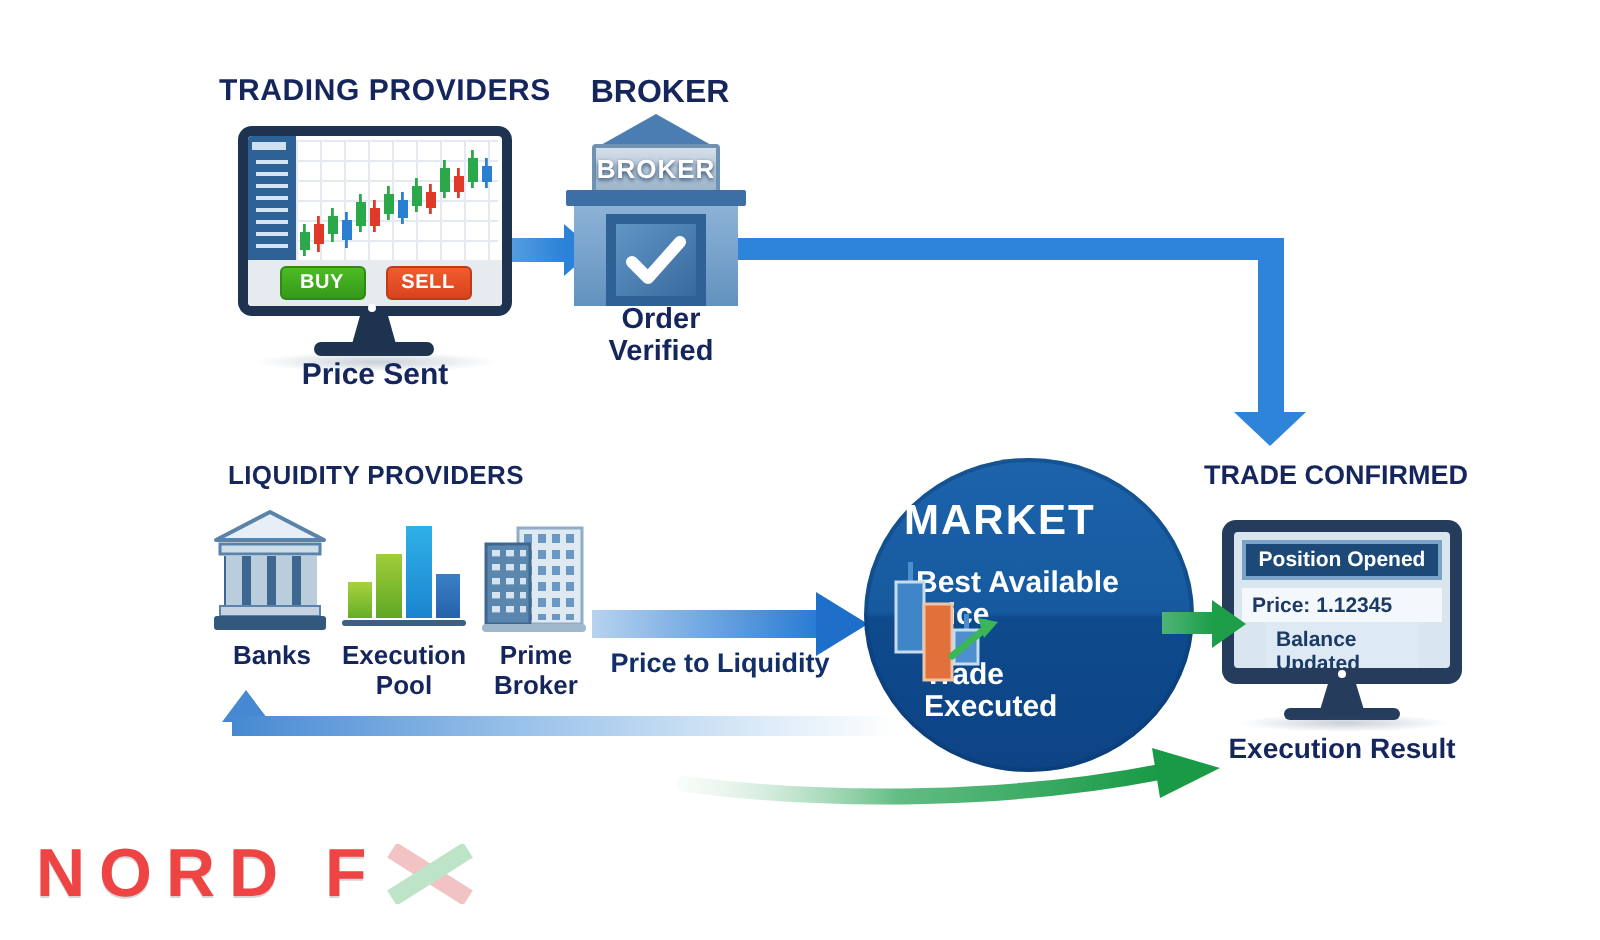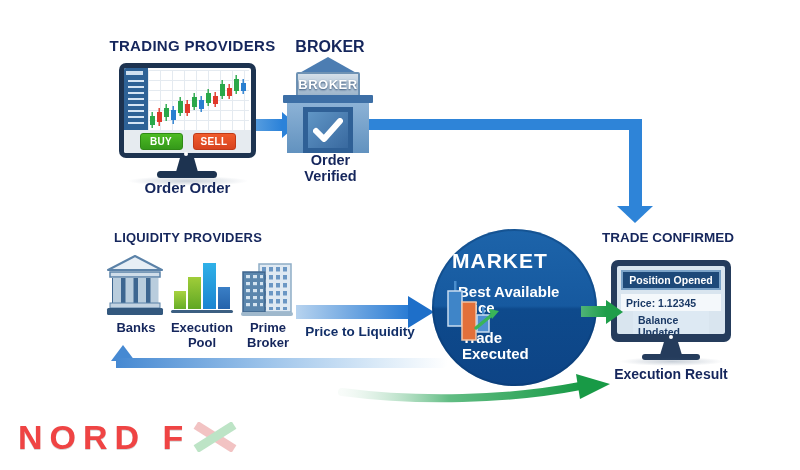--- a/index.html
+++ b/index.html
@@ -136,21 +136,21 @@
       <div class="bar">
         <div class="btn buy">BUY</div>
         <div class="btn sell">SELL</div>
       </div>
     </div>
     <div class="dot" style="left:65px;bottom:2px"></div>
   </div>
   <div class="abs neck" style="left:176px;top:158px;width:22px;height:14px"></div>
   <div class="abs base" style="left:157px;top:171px;width:60px;height:7px"></div>
   <div class="abs shadow" style="left:127px;top:176px;width:122px;height:10px"></div>
-  <div class="cap" style="left:120px;top:180px;width:135px;font-size:15px">Order Order</div>
+  <div class="cap" style="left:120px;top:180px;width:135px;font-size:15px">Price Sent</div>
 
   <div class="ab" style="left:253px;top:119px;width:29px;height:12px;background:linear-gradient(90deg,#5a9fe0,#2b82d9)"></div>
   <div class="tri" style="left:282px;top:112px;border-top:13px solid transparent;border-bottom:13px solid transparent;border-left:15px solid #2b82d9"></div>
 
   <div class="abs broker">
     <div class="roof"></div>
     <div class="sign">BROKER</div>
     <div class="cornice"></div>
     <div class="bld"></div>
     <div class="door">

